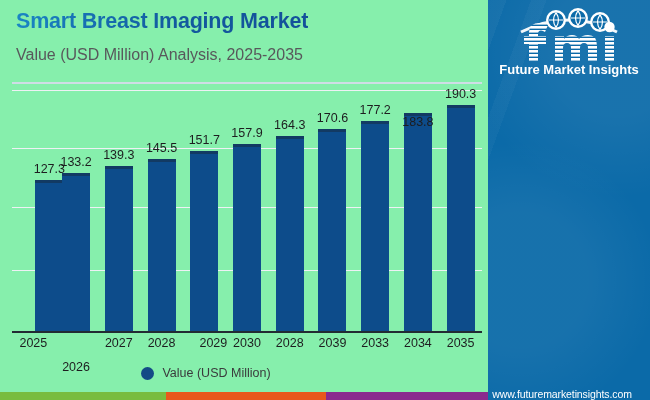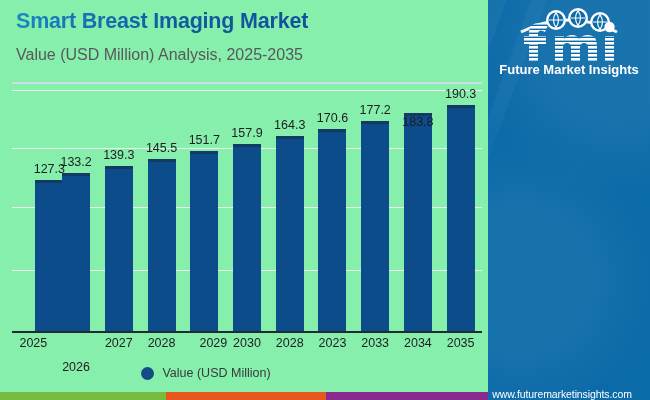--- a/index.html
+++ b/index.html
@@ -197,21 +197,21 @@
     </div>
 
     <div class="xaxis" id="xaxis">
         <div class="xtick" style="left: 0px; width: 42.7273px;">2025</div>
         <div class="xtick" style="left: 42.7273px; width: 42.7273px; margin-top: 24px;">2026</div>
         <div class="xtick" style="left: 85.4545px; width: 42.7273px;">2027</div>
         <div class="xtick" style="left: 128.182px; width: 42.7273px;">2028</div>
         <div class="xtick" style="left: 180px; width: 42.7273px;">2029</div>
         <div class="xtick" style="left: 213.636px; width: 42.7273px;">2030</div>
         <div class="xtick" style="left: 256.364px; width: 42.7273px;">2028</div>
-        <div class="xtick" style="left: 299.091px; width: 42.7273px;">2023</div>
+        <div class="xtick" style="left: 299.091px; width: 42.7273px;">2039</div>
         <div class="xtick" style="left: 341.818px; width: 42.7273px;">2033</div>
         <div class="xtick" style="left: 384.545px; width: 42.7273px;">2034</div>
         <div class="xtick" style="left: 427.273px; width: 42.7273px;">2035</div>
       </div>
 
     <div class="legend">
       <span class="legend-dot"></span>
       <span class="legend-text">Value (USD Million)</span>
     </div>
 

